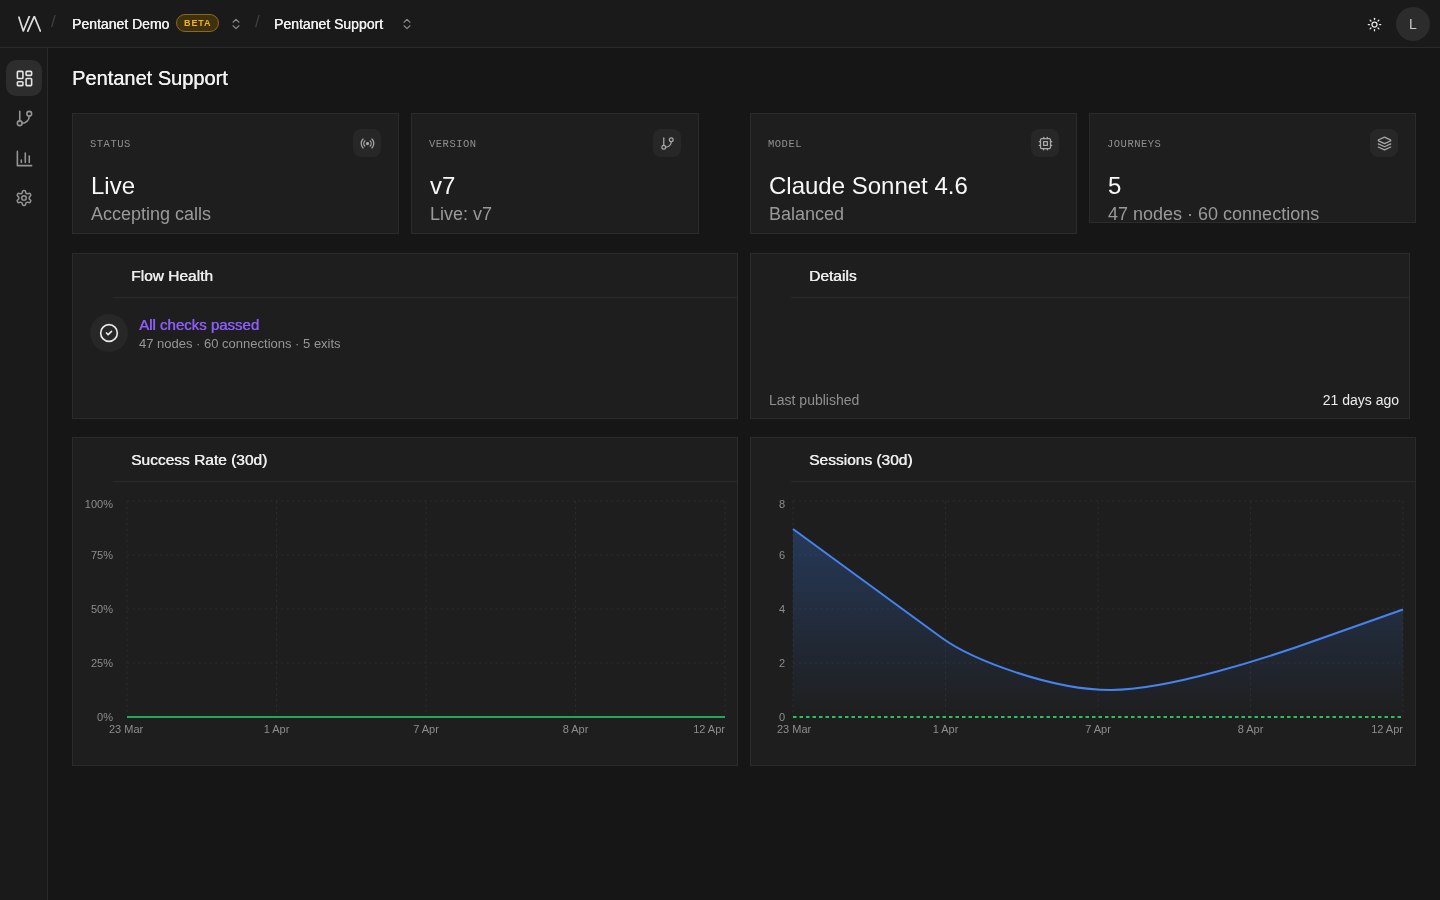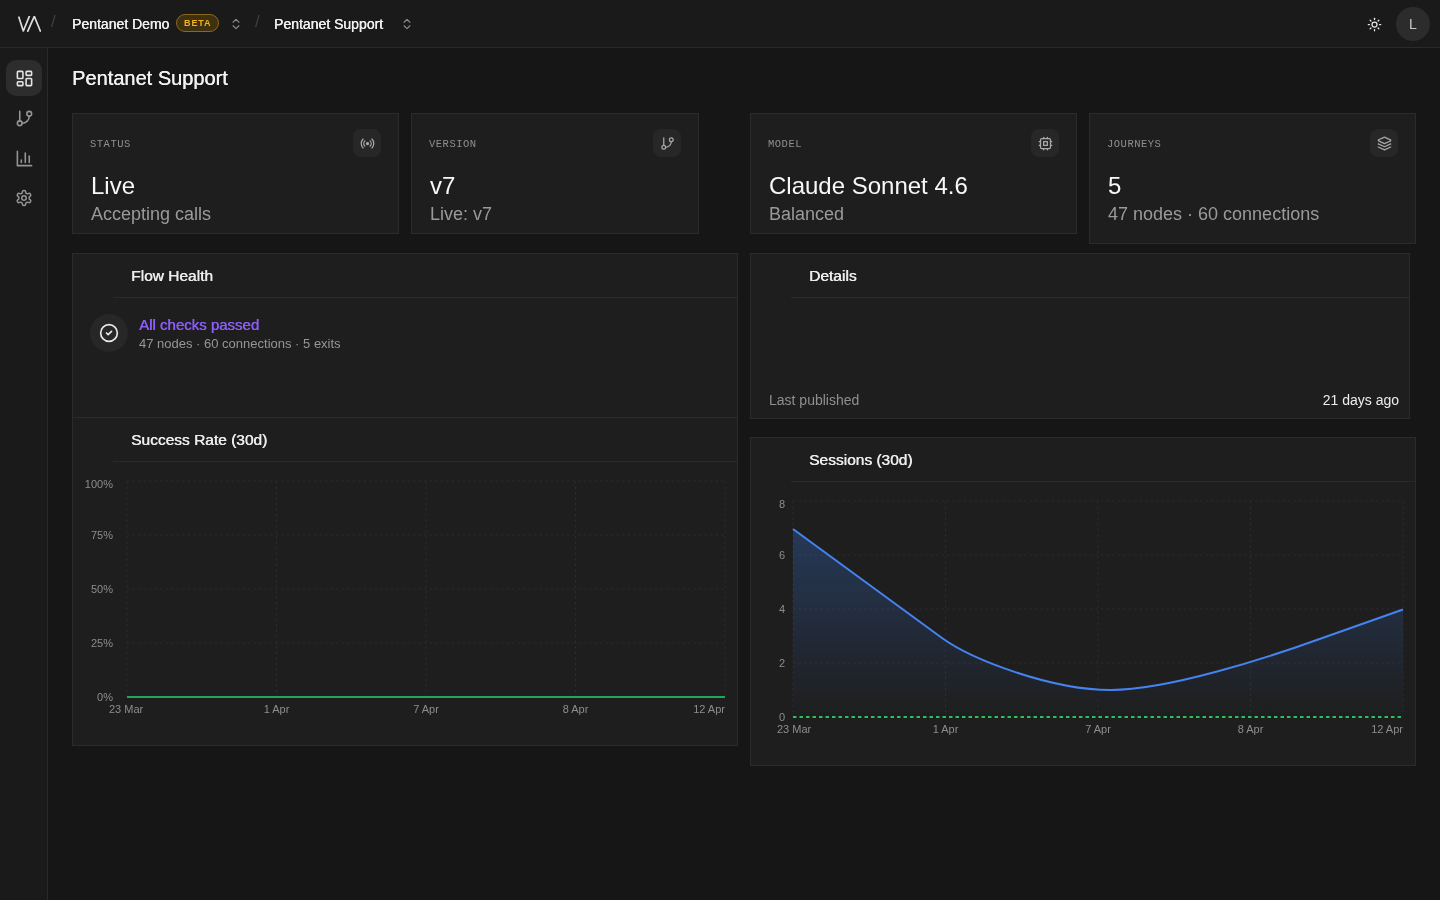--- a/index.html
+++ b/index.html
@@ -128,21 +128,21 @@
         <path d="M2 9h2"></path>
         <path d="M20 15h2"></path>
         <path d="M20 9h2"></path>
         <path d="M9 2v2"></path>
         <path d="M9 20v2"></path>
       </svg>
     </div>
   <div class="statvalue">Claude Sonnet 4.6</div>
   <div class="statsub">Balanced</div>
 </div>
-<div class="card" style="left:1089px;top:113px;width:327px;height:131px">
+<div class="card" style="left:1089px;top:113px;width:327px;height:110px">
   <div class="statlabel">JOURNEYS</div>
   <div class="stattile">
       <svg width="15" height="15" viewBox="0 0 24 24" fill="none" stroke="#a9a9a9" stroke-width="2" stroke-linecap="round" stroke-linejoin="round">
         <path d="M12.83 2.18a2 2 0 0 0-1.66 0L2.6 6.08a1 1 0 0 0 0 1.83l8.58 3.91a2 2 0 0 0 1.66 0l8.58-3.9a1 1 0 0 0 0-1.83Z"></path>
         <path d="m22 17.65-9.17 4.16a2 2 0 0 1-1.66 0L2 17.65"></path>
         <path d="m22 12.65-9.17 4.16a2 2 0 0 1-1.66 0L2 12.65"></path>
       </svg>
     </div>
   <div class="statvalue">5</div>
   <div class="statsub">47 nodes · 60 connections</div>
@@ -161,21 +161,21 @@
 </div>
 
 <div class="card" style="left:750px;top:253px;width:660px;height:166px">
   <div class="cardhead">Details</div>
   <div class="drow" style="top:126px;border-bottom:none">
       <span class="dlab">Last published</span>
       <span class="dval">21 days ago</span>
     </div>
 </div>
 
-<div class="card" style="left:72px;top:417px;width:666px;height:329px">
+<div class="card" style="left:72px;top:437px;width:666px;height:329px">
   <div class="cardhead">Success Rate (30d)</div>
   <svg width="664" height="283" viewBox="0 0 664 283" style="position:absolute;left:0;top:45px" fill="none">
     <g stroke="#2b2b2b" stroke-dasharray="2.5 3">
       <line x1="54" y1="18" x2="652" y2="18"></line>
       <line x1="54" y1="72" x2="652" y2="72"></line>
       <line x1="54" y1="126" x2="652" y2="126"></line>
       <line x1="54" y1="180" x2="652" y2="180"></line>
       <line x1="54" y1="18" x2="54" y2="234"></line>
       <line x1="203.5" y1="18" x2="203.5" y2="234"></line>
       <line x1="353" y1="18" x2="353" y2="234"></line>

